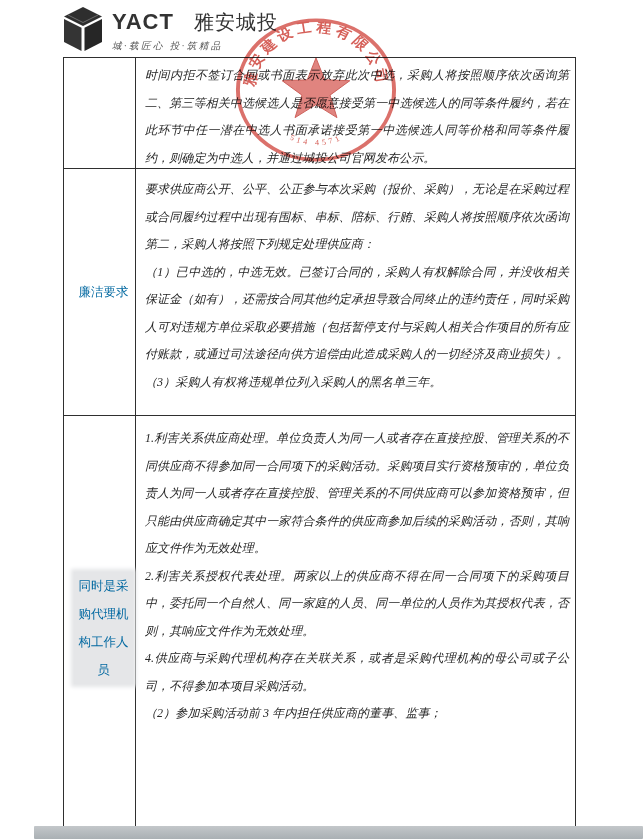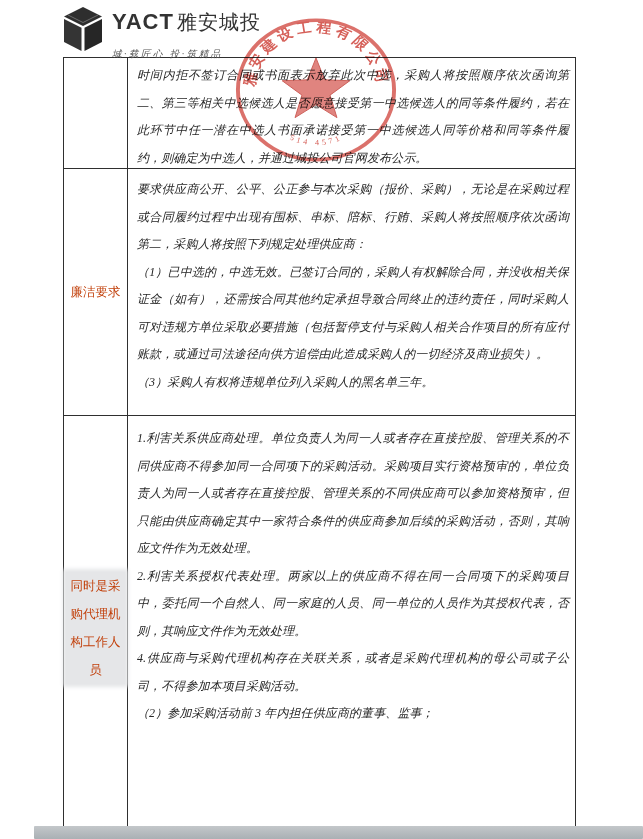--- a/index.html
+++ b/index.html
@@ -10,24 +10,24 @@
     color:#2b2b2b;
     overflow:hidden;
     position:relative;
   }
   .page{position:absolute;inset:0;background:#fff;}
 
   
   .logo{position:absolute;left:62px;top:6px;display:flex;align-items:flex-start;z-index:3;}
   .logo-cube{width:42px;height:46px;margin-right:8px;}
   .logo-texts{display:flex;flex-direction:column;margin-top:3px;}
-  .brand-line{display:flex;align-items:baseline;gap:3px;}
+  .brand-line{display:flex;align-items:baseline;gap:20px;}
   .brand-latin{font-family:"Liberation Sans","DejaVu Sans",sans-serif;font-weight:bold;font-size:22px;letter-spacing:1px;color:#333;}
   .brand-cn{font-family:"Liberation Sans","DejaVu Sans",sans-serif;font-weight:normal;font-size:20px;color:#333;letter-spacing:1px;}
-  .tagline{font-size:9.5px;color:#555;letter-spacing:2.5px;margin-top:12px;font-style:italic;}
+  .tagline{font-size:9.5px;color:#555;letter-spacing:2.5px;margin-top:4px;font-style:italic;}
 
   
   .stamp{
     position:absolute;left:232px;top:12px;width:168px;height:156px;
     z-index:4;opacity:.85;mix-blend-mode:multiply;pointer-events:none;
   }
 
   
   .doc-table{
     position:absolute;left:63px;top:57px;width:513px;height:782px;
@@ -35,22 +35,22 @@
     display:flex;flex-direction:column;box-sizing:border-box;
     z-index:1;background:transparent;
   }
   .t-row{display:flex;box-sizing:border-box;}
   .t-row.r1{height:111px;border-bottom:1px solid #2f2f2f;}
   .t-row.r2{height:247px;border-bottom:1px solid #2f2f2f;}
   .t-row.r3{flex:1;}
   .cell-label{
     width:64px;min-width:64px;border-right:1px solid #2f2f2f;
     display:flex;align-items:center;justify-content:center;
-    text-align:center;font-size:12.5px;line-height:28px;color:#c2410c;
-    box-sizing:border-box;padding:2px;
+    text-align:center;font-size:12.5px;line-height:28px;color:#0369a1;
+    box-sizing:border-box;padding:2px;margin-left:8px;
   }
   .r3 .cell-label .label-text{background:#e5e6e8;box-shadow:0 0 4px 3px #e5e6e8;}
   .cell-content{
     flex:1;box-sizing:border-box;
     padding:4px 6px 0 9px;
     font-size:12px;line-height:27.5px;letter-spacing:.1px;
     color:#262626;overflow:hidden;font-style:italic;
   }
   .r2 .cell-content{padding-top:7px;}
   .r3 .cell-content{padding-top:9px;}

